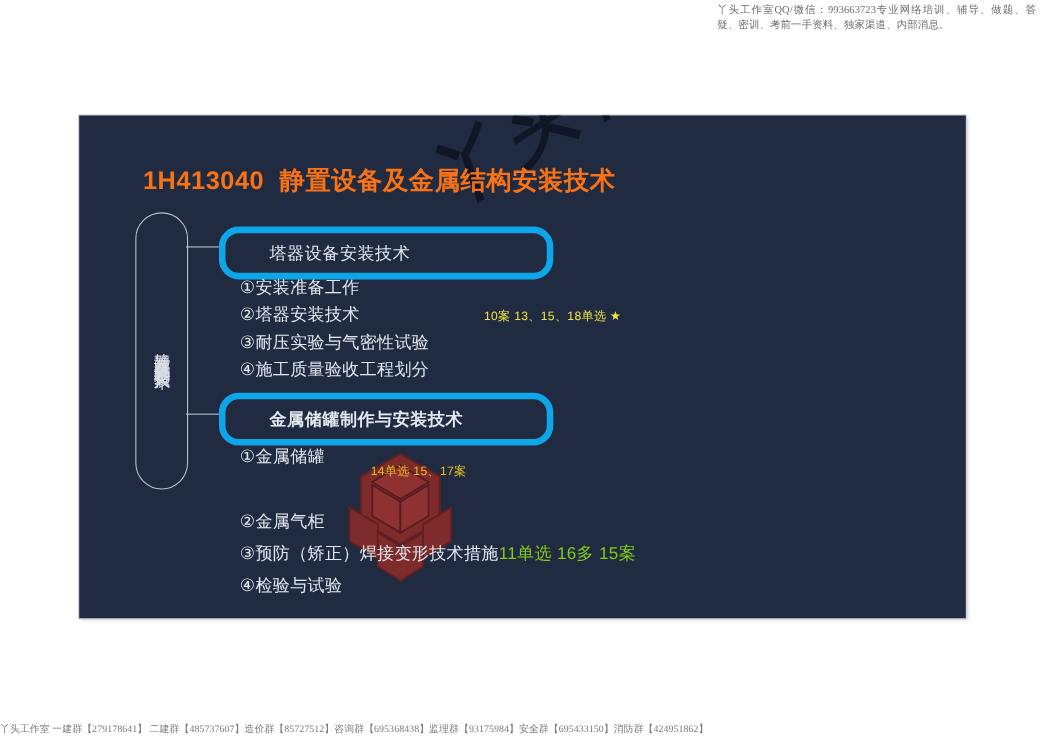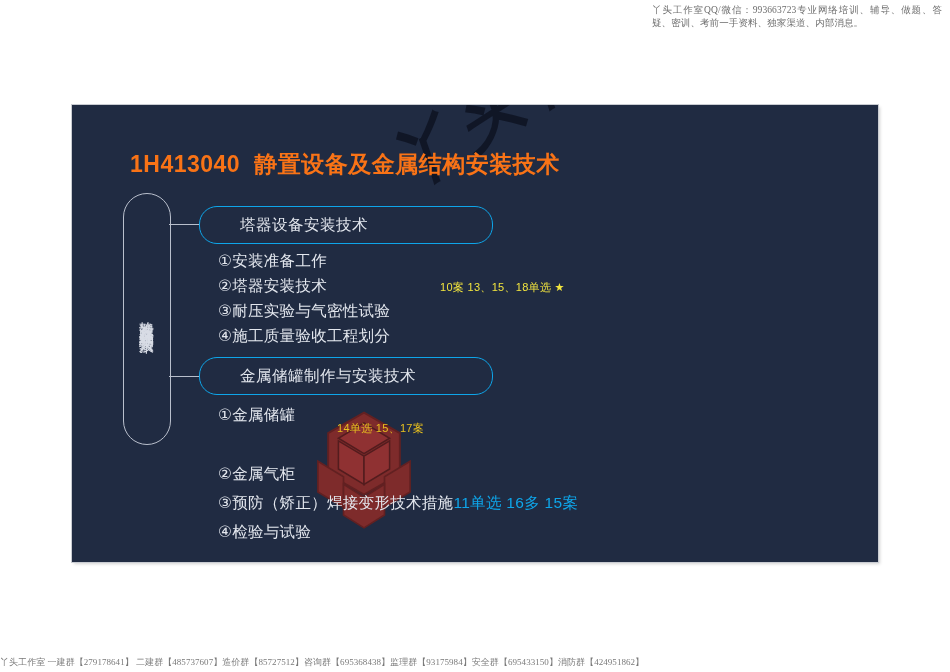--- a/index.html
+++ b/index.html
@@ -134,21 +134,21 @@
     position: absolute;
     height: 1px;
     background: #b9bfcc;
     z-index: 4;
   }
 
   
   .pill {
     position: absolute;
     height: 36px;
-    border: 1px solid #0ea5e9;
+    border: 6px solid #0ea5e9;
     border-radius: 18px;
     display: flex;
     align-items: center;
     z-index: 4;
   }
   .pill-label {
     padding-left: 40px;
     font-size: 15.5px;
     color: #e3e7ee;
     letter-spacing: 0.5px;
@@ -167,21 +167,21 @@
     align-items: center;
     white-space: nowrap;
   }
   .bullet-text {
     font-size: 15.5px;
     color: #e3e7ee;
     letter-spacing: 0.3px;
   }
   .bullet-note {
     font-size: 15.5px;
-    color: #0ea5e9;
+    color: #84cc16;
     letter-spacing: 0.3px;
     white-space: nowrap;
   }
   .note-abs {
     position: absolute;
     font-size: 11px;
     color: #f2e53e;
     letter-spacing: 0.3px;
     white-space: nowrap;
     z-index: 4;
@@ -241,21 +241,21 @@
       <div class="bullet-row">
         <span class="bullet-text">③耐压实验与气密性试验</span>
       </div>
       <div class="bullet-row">
         <span class="bullet-text">④施工质量验收工程划分</span>
       </div>
     </div>
 
     <div class="note-abs" style="left:368px; top:175px;">10案 13、15、18单选 ★</div>
 
-    <div class="pill" style="left:127px; top:252px; width:292px;">
+    <div class="pill" style="left:127px; top:252px; width:292px;font-weight:bold;">
       <span class="pill-label">金属储罐制作与安装技术</span>
     </div>
 
     <div class="bullets" style="left:146px; top:296px;">
       <div class="bullet-row" style="height:29px;">
         <span class="bullet-text">①金属储罐</span>
       </div>
       <div class="bullet-row" style="height:29px;margin-top:30px;">
         <span class="bullet-text">②金属气柜</span>
       </div>

